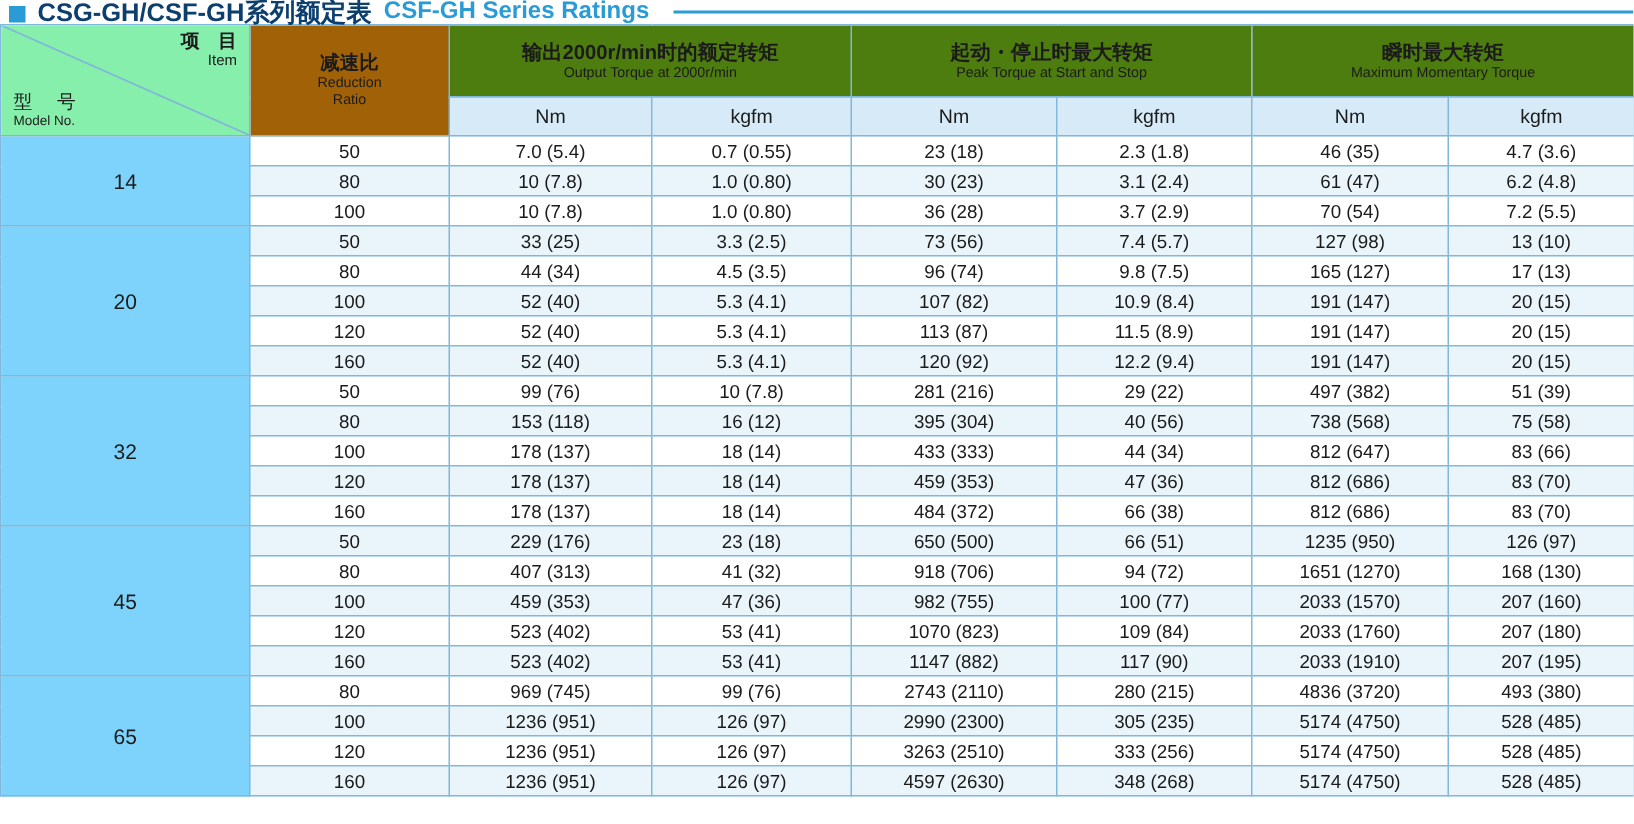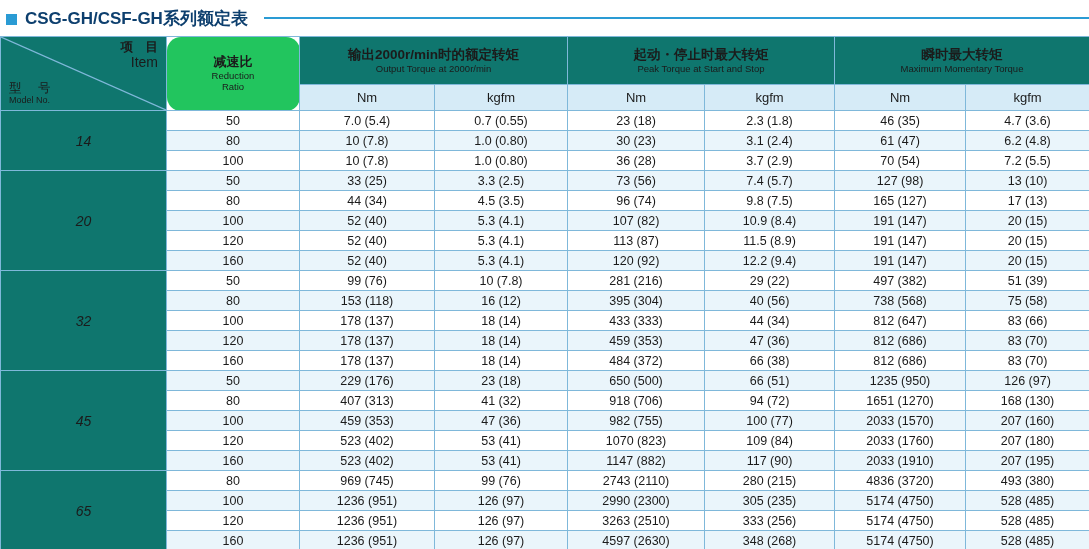--- a/index.html
+++ b/index.html
@@ -12,21 +12,21 @@
   #page {
     position: relative;
     width: 1089px; height: 549px;
     overflow: hidden;
   }
 
   
   .title-row {
     display: flex;
     align-items: center;
-    height: 36px;
+    height: 16px;
     padding-left: 6px;
     gap: 8px;
   }
   .title-square {
     width: 11px; height: 11px;
     background: #2a9bd4;
     flex: 0 0 auto;
     margin-top: 2px;
   }
   .title-cn {
@@ -61,21 +61,21 @@
   table.ratings td, table.ratings th {
     border: 1px solid #7fb8da;
     padding: 0;
     text-align: center;
     vertical-align: middle;
     font-weight: normal;
   }
 
   
   .hdr {
-    background: #0f766e;
+    background: #4d7c0f;
   }
   .hdr-sub {
     background: #d6ebf7;
     height: 26px;
     font-weight: bold;
     font-size: 13px;
     margin-top: 15px;
   }
   .hdr-group {
     height: 48px;
@@ -89,77 +89,76 @@
   .grp-en {
     font-size: 9.5px;
     color: #1b1b1b;
     line-height: 1.2;
   }
 
   
   .corner {
     position: relative;
     height: 74px;
-    background: #0f766e;
+    background: #86efac;
     overflow: hidden;
   }
   .corner .diag {
     position: absolute;
     left: 0; top: 0;
     width: 100%; height: 100%;
     pointer-events: none;
   }
   .corner .item-lbl {
     position: absolute;
     right: 8px; top: 4px;
     text-align: right;
     line-height: 1.1;
   }
   .corner .item-cn { font-size: 12.5px; font-weight: bold; }
-  .corner .item-en { font-size: 14px; }
+  .corner .item-en { font-size: 10px; }
   .corner .model-lbl {
     position: absolute;
     left: 8px; bottom: 4px;
     text-align: left;
     line-height: 1.1;
   }
   .corner .model-cn { font-size: 12.5px; font-weight: normal; letter-spacing: 2px; }
   .corner .model-en { font-size: 9px; }
 
   
   .rr-head {
     height: 74px;
-    background: #22c55e;
+    background: #a16207;
     line-height: 1.2;
-    border-radius: 14px;
   }
   .rr-cn { font-size: 13px; font-weight: bold; }
   .rr-en { font-size: 9.5px; }
 
   
   tbody tr { height: 20px; }
   td.model {
-    background: #0f766e;
+    background: #7dd3fc;
     font-size: 14px;
     font-weight: bold;
-    font-style: italic;
   }
   td.cell { height: 20px; }
   tr.zebra td.cell, tr.zebra td.ratio { background: #eaf5fb; }
   tr.plain td.cell, tr.plain td.ratio { background: #ffffff; }
   td.ratio { }
 </style>
 </head>
 <body>
 
 <div id="page">
 
   <div class="title-row">
     <div class="title-square"></div>
     <div class="title-cn">CSG-GH/CSF-GH系列额定表</div>
+    <div class="title-en">CSF-GH Series Ratings</div>
     <div class="title-rule"></div>
   </div>
 
   <table class="ratings">
     <colgroup>
       <col style="width:166px">
       <col style="width:133px">
       <col style="width:135px">
       <col style="width:133px">
       <col style="width:137px">

